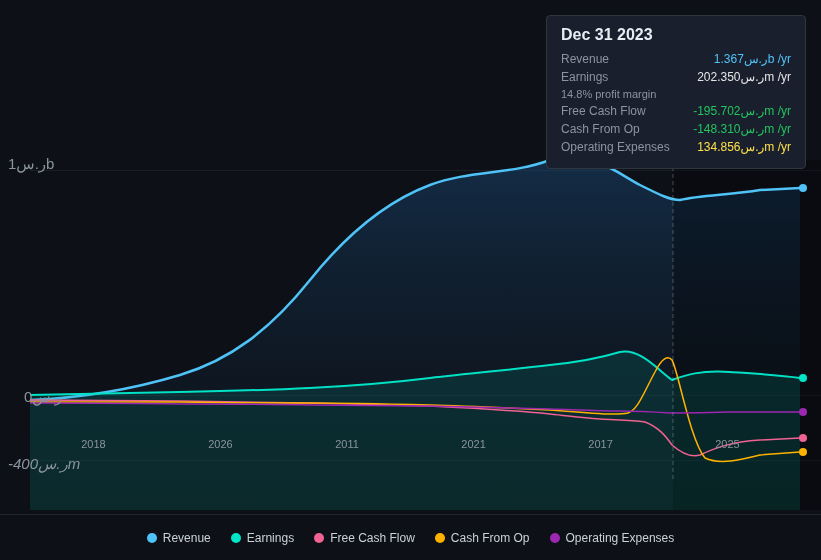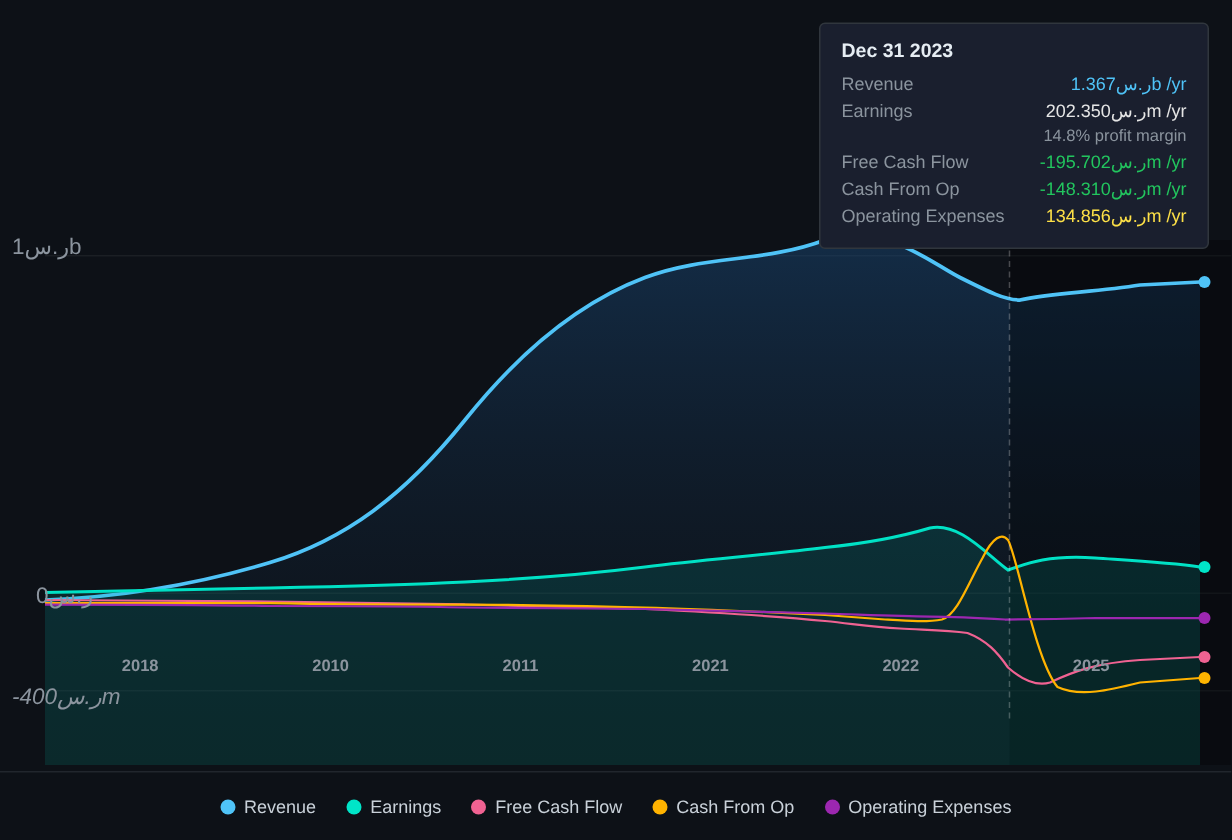--- a/index.html
+++ b/index.html
@@ -35,39 +35,38 @@
       left: 0;
       width: 100%;
       display: flex;
       justify-content: space-around;
       padding: 0 30px;
     }
 
     .x-label {
       color: #8b949e;
       font-size: 11px;
-      font-weight: bold;
     }
 
     
     .tooltip-box {
       position: absolute;
       top: 15px;
       right: 15px;
       background: #1a1f2e;
       border: 1px solid #30363d;
       border-radius: 4px;
       padding: 10px 14px;
       min-width: 260px;
       z-index: 10;
     }
 
     .tooltip-date {
       color: #e6edf3;
-      font-size: 13px;
+      font-size: 16px;
       font-weight: 600;
       margin-bottom: 8px;
     }
 
     .tooltip-row {
       display: flex;
       justify-content: space-between;
       align-items: center;
       margin-bottom: 4px;
       font-size: 12px;
@@ -82,21 +81,21 @@
       text-align: center;
     }
 
     .color-blue { color: #4fc3f7; }
     .color-cyan { color: #e5e5e5; }
     .color-red { color: #22c55e; }
     .color-white { color: #fde047; }
 
     .sub-row {
       display: flex;
-      justify-content: flex-end;
+      justify-content: flex-start;
       font-size: 11px;
       color: #8b949e;
       margin-bottom: 4px;
     }
 
     
     .legend {
       position: absolute;
       bottom: 0;
       left: 0;
@@ -192,24 +191,24 @@
     <circle cx="803" cy="452" r="4" fill="#ffb300"></circle>
     <circle cx="803" cy="412" r="4" fill="#9c27b0"></circle>
   </svg>
 
   <div class="y-axis-label y-label-top">1ر.سb</div>
   <div class="y-axis-label y-label-mid">0ر.س</div>
   <div class="y-axis-label y-label-bot">-400ر.سm</div>
 
   <div class="x-axis">
     <span class="x-label">2018</span>
-    <span class="x-label">2010</span>
+    <span class="x-label">2026</span>
     <span class="x-label">2011</span>
     <span class="x-label">2021</span>
-    <span class="x-label">2022</span>
+    <span class="x-label">2017</span>
     <span class="x-label">2025</span>
   </div>
 
   <div class="tooltip-box">
     <div class="tooltip-date">Dec 31 2023</div>
 
     <div class="tooltip-row">
       <span class="tooltip-label">Revenue</span>
       <span class="tooltip-value color-blue">1.367ر.سb /yr</span>
     </div>

